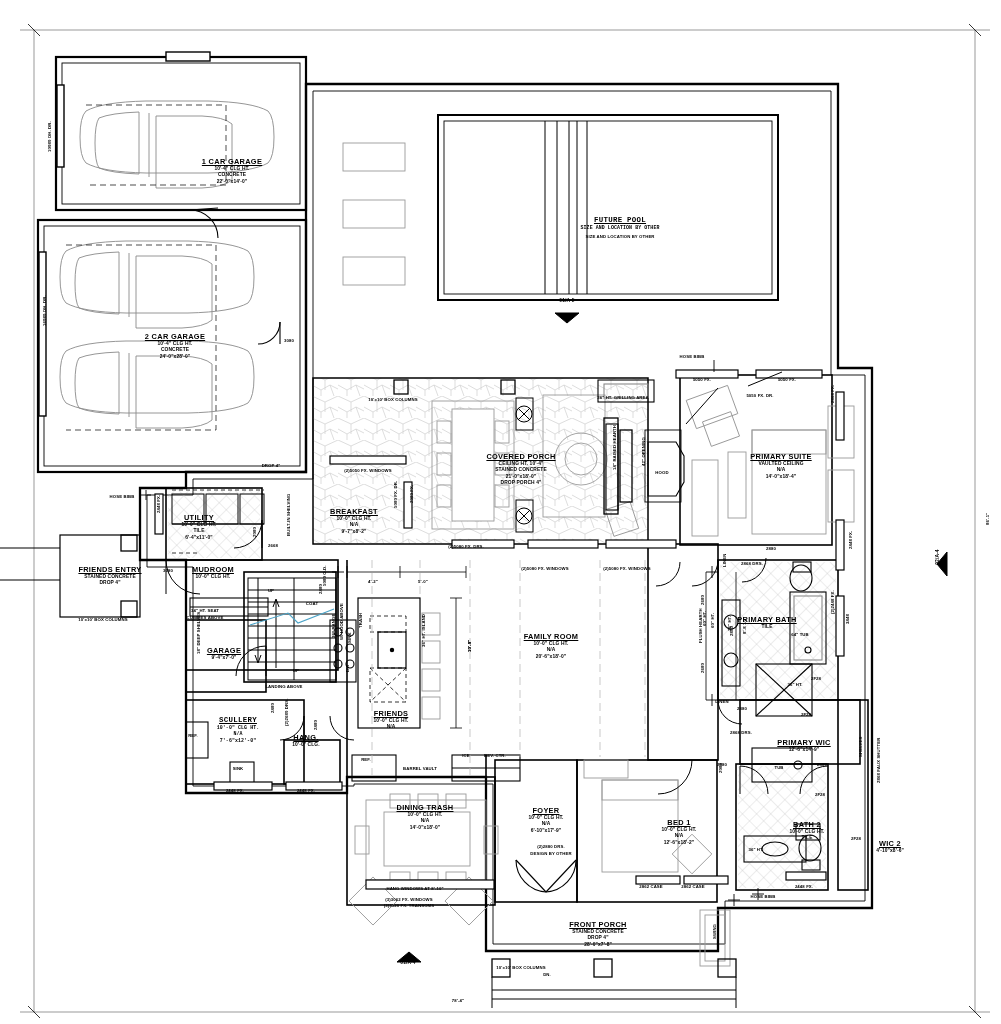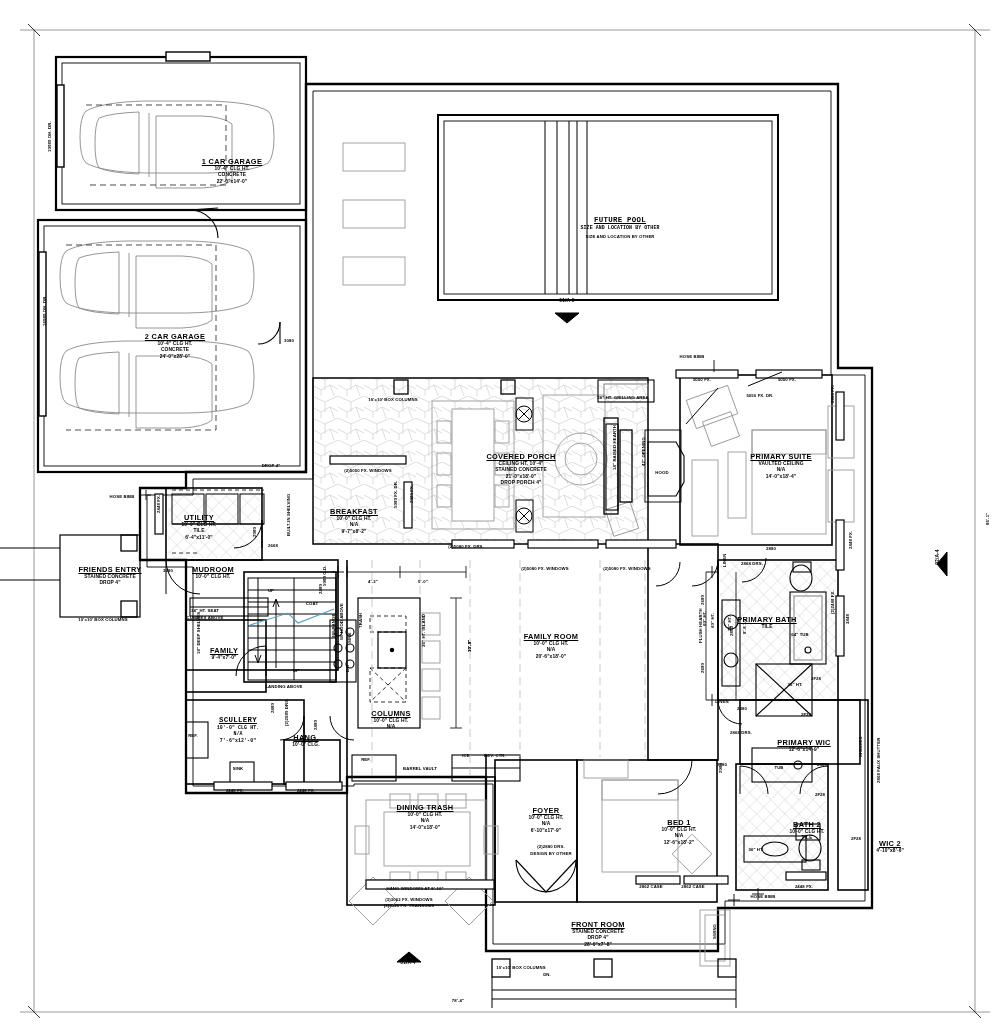--- a/index.html
+++ b/index.html
@@ -509,21 +509,21 @@
         <div class="tiny2">N/A</div>
         <div class="tiny2">12'-6"x18'-2"</div>
       </div>
       <div class="lbl rm" style="position: absolute; left: 491px; top: 632px; width: 120px;">
         <div class="t">FAMILY ROOM</div>
         <div class="tiny2">10'-0" CLG HT.</div>
         <div class="tiny2">N/A</div>
         <div class="tiny2">20'-6"x18'-0"</div>
       </div>
       <div class="lbl rm" style="position: absolute; left: 331px; top: 709px; width: 120px;">
-        <div class="t">COLUMNS</div>
+        <div class="t">FRIENDS</div>
         <div class="tiny2">10'-0" CLG HT.</div>
         <div class="tiny2">N/A</div>
       </div>
       <div class="lbl rm" style="position: absolute; left: 294px; top: 507px; width: 120px;">
         <div class="t">BREAKFAST</div>
         <div class="tiny2">10'-0" CLG HT.</div>
         <div class="tiny2">N/A</div>
         <div class="tiny2">9'-7"x8'-2"</div>
       </div>
       <div class="lbl rm" style="position: absolute; left: 365px; top: 803px; width: 120px;">
@@ -532,42 +532,42 @@
         <div class="tiny2">N/A</div>
         <div class="tiny2">14'-0"x18'-0"</div>
       </div>
       <div class="lbl rm" style="position: absolute; left: 486px; top: 806px; width: 120px;">
         <div class="t">FOYER</div>
         <div class="tiny2">10'-0" CLG HT.</div>
         <div class="tiny2">N/A</div>
         <div class="tiny2">6'-10"x17'-9"</div>
       </div>
       <div class="lbl rm" style="position: absolute; left: 538px; top: 920px; width: 120px;">
-        <div class="t">FRONT ROOM</div>
+        <div class="t">FRONT PORCH</div>
         <div class="tiny2">STAINED CONCRETE</div>
         <div class="tiny2">DROP 4"</div>
         <div class="tiny2">28'-0"x7'-8"</div>
       </div>
       <div class="lbl rm" style="position: absolute; left: 50px; top: 565px; width: 120px;">
         <div class="t">FRIENDS ENTRY</div>
         <div class="tiny2">STAINED CONCRETE</div>
         <div class="tiny2">DROP 4"</div>
       </div>
       <div class="lbl rm" style="position: absolute; left: 143px; top: 513px; width: 112px;">
         <div class="t">UTILITY</div>
         <div class="tiny2">10'-0" CLG HT.</div>
         <div class="tiny2">TILE</div>
         <div class="tiny2">6'-4"x11'-0"</div>
       </div>
       <div class="lbl rm" style="position: absolute; left: 153px; top: 565px; width: 120px;">
         <div class="t">MUDROOM</div>
         <div class="tiny2">10'-0" CLG HT.</div>
       </div>
       <div class="lbl rm" style="position: absolute; left: 164px; top: 646px; width: 120px;">
-        <div class="t">FAMILY</div>
+        <div class="t">GARAGE</div>
         <div class="tiny2">9'-4"x7'-0"</div>
       </div>
       <div class="lbl rm" style="position: absolute; left: 178px; top: 716px; width: 120px; font-family: Liberation Mono, monospace;">
         <div class="t">SCULLERY</div>
         <div class="tiny2">10'-0" CLG HT.</div>
         <div class="tiny2">N/A</div>
         <div class="tiny2">7'-6"x12'-0"</div>
       </div>
       <div class="lbl rm" style="position: absolute; left: 246px; top: 733px; width: 120px;">
         <div class="t">HANG.</div>

